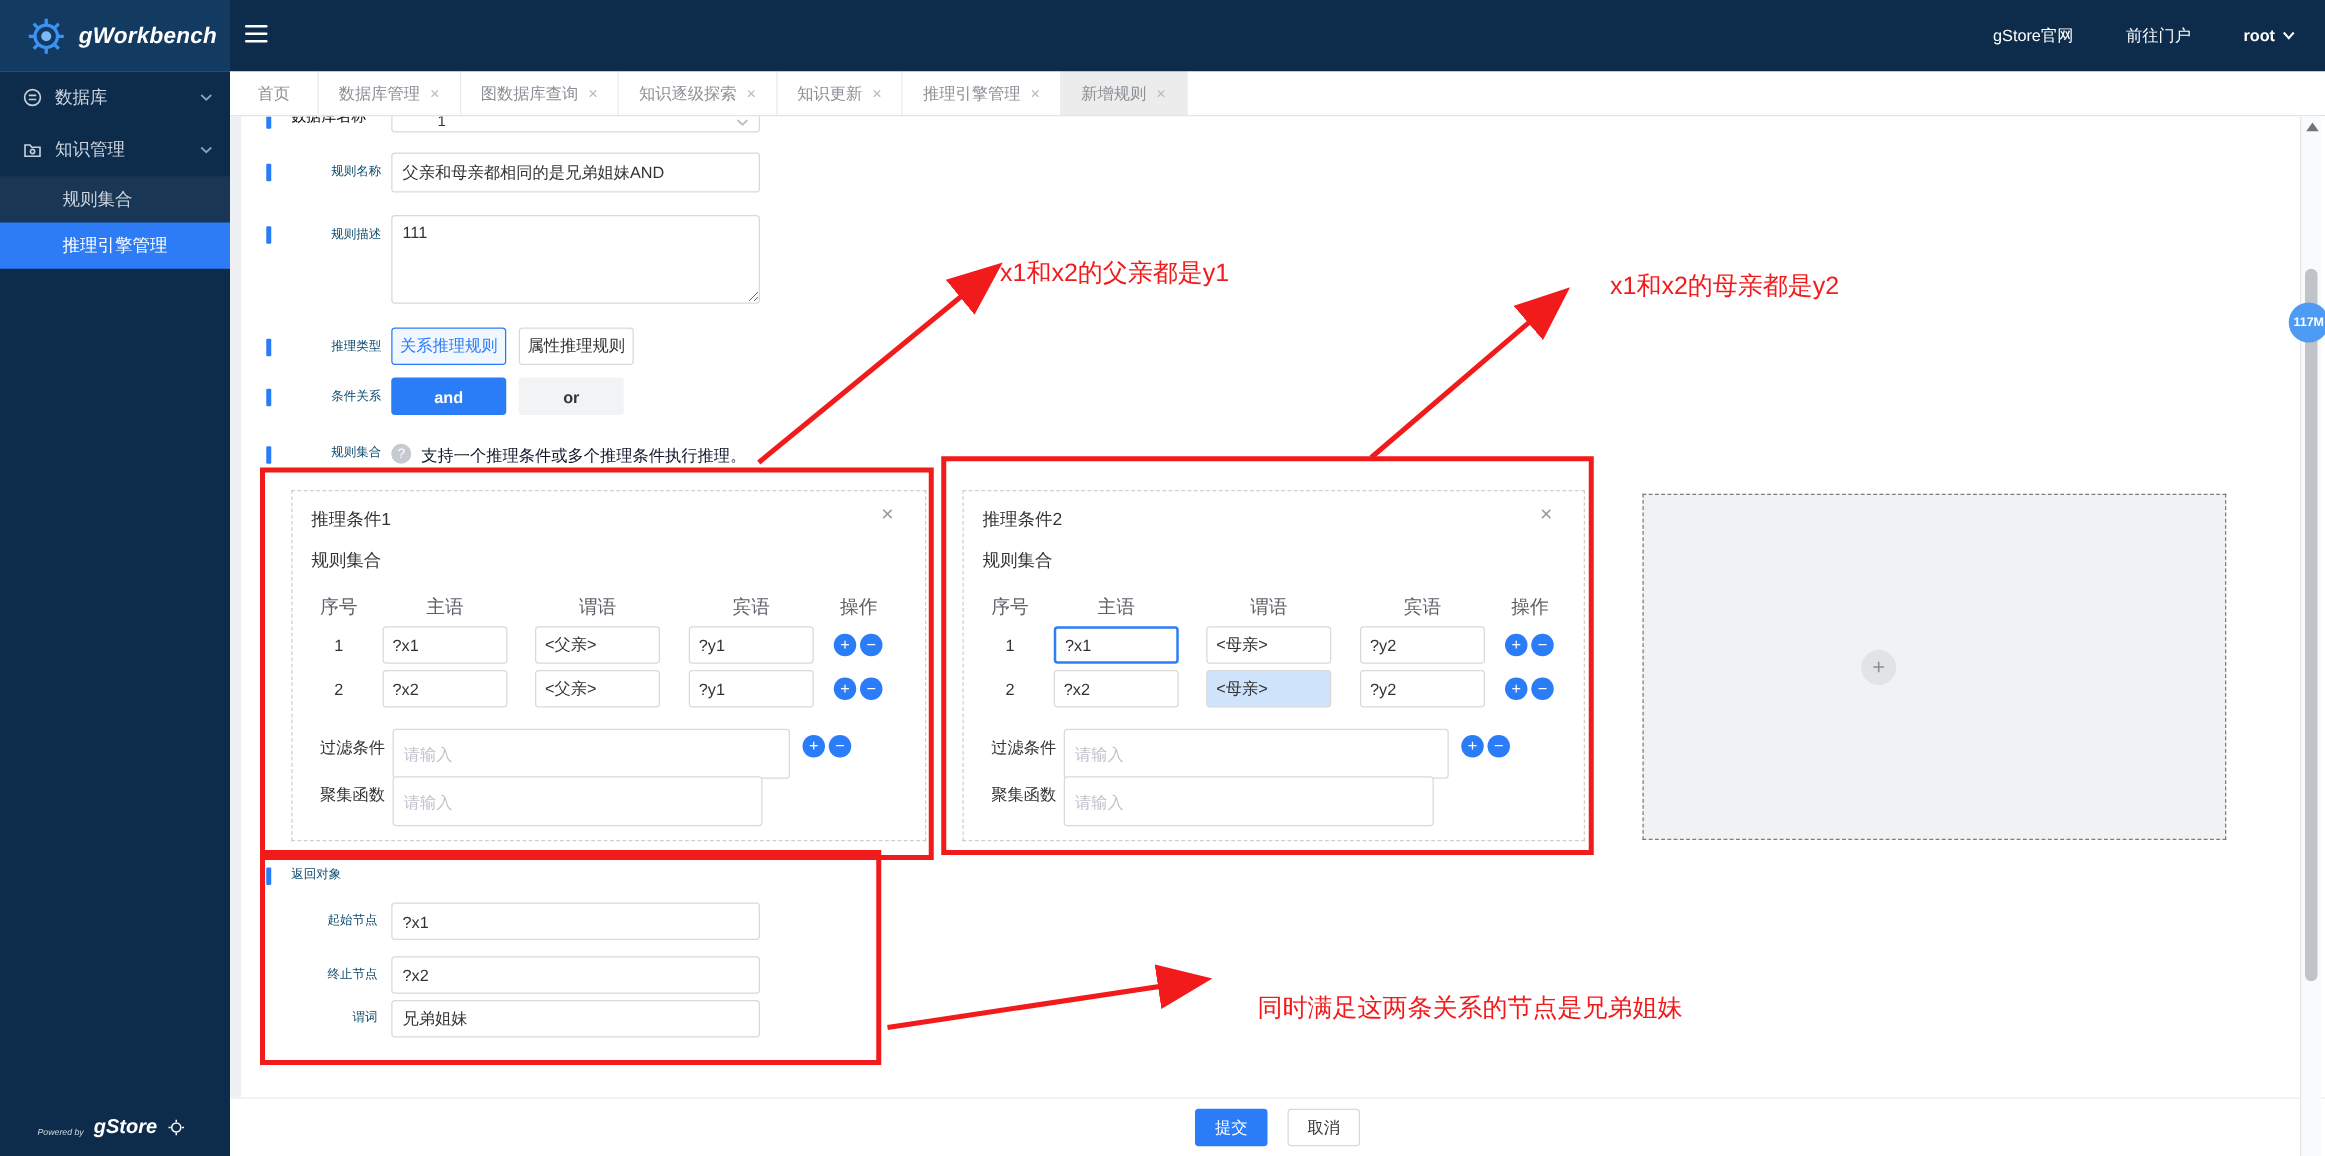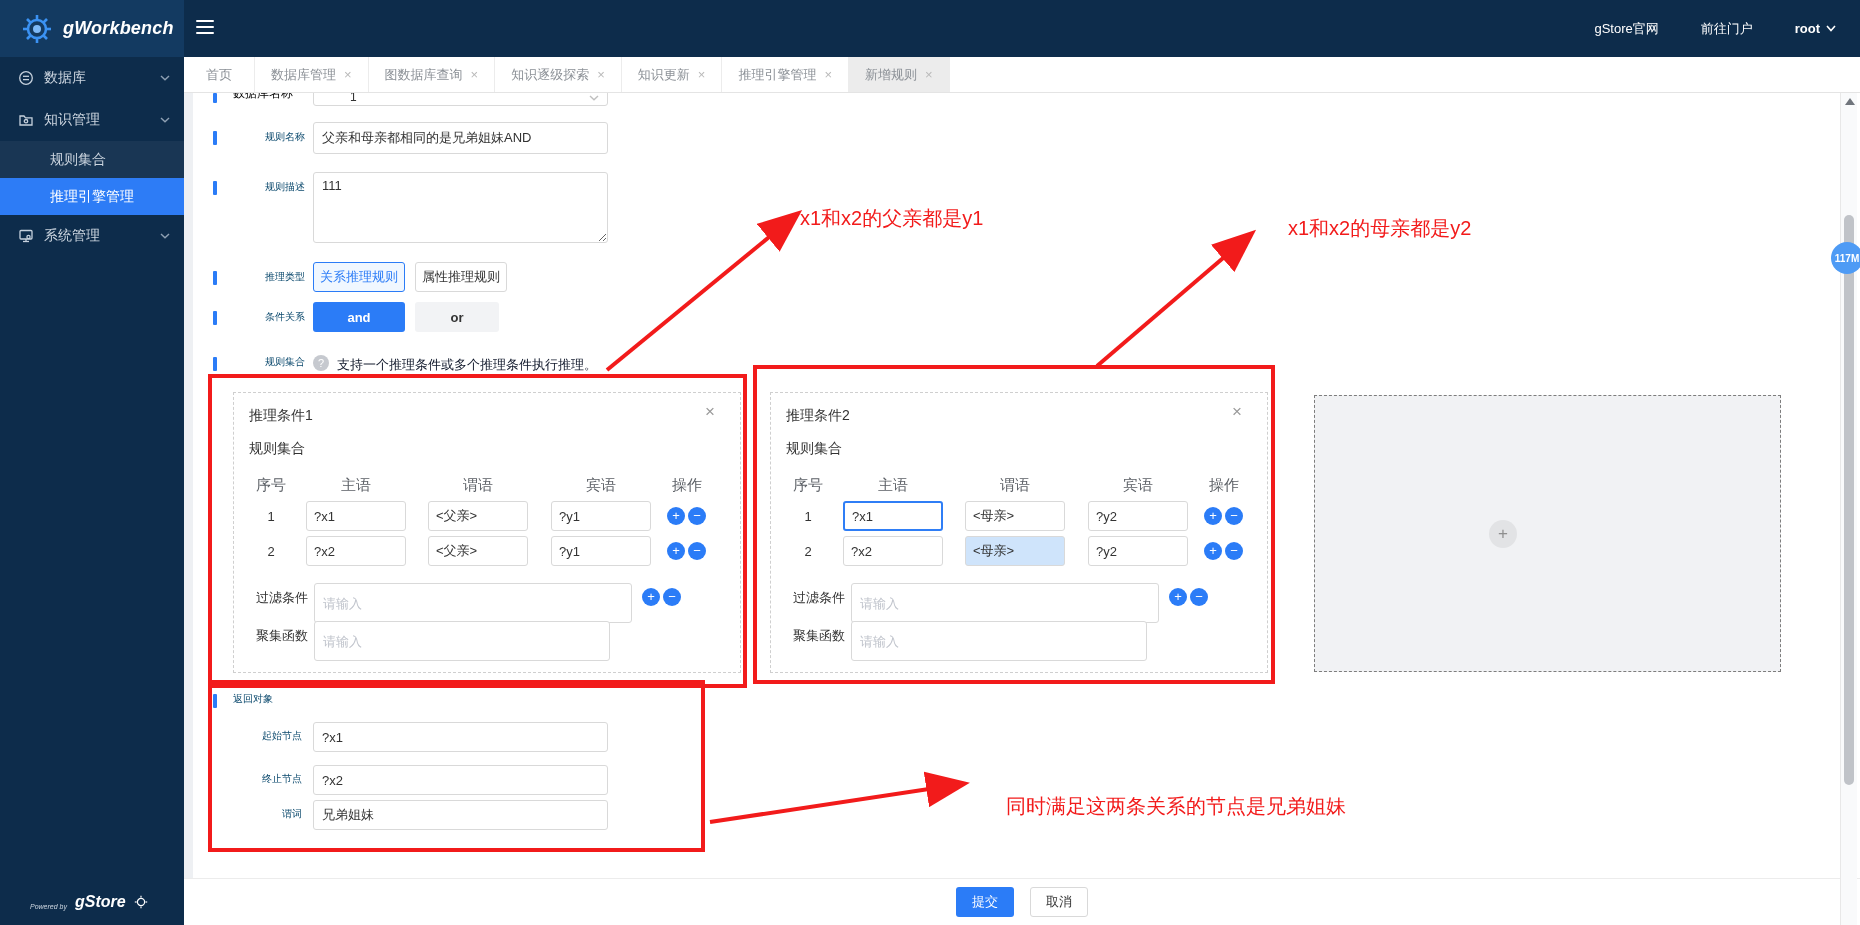--- a/index.html
+++ b/index.html
@@ -149,34 +149,20 @@
     <svg class="icon" width="10" height="6" viewBox="0 0 10 6">
         <polyline points="1,1 5,4.8 9,1" fill="none" stroke="#8ea0b3" stroke-width="1.4"></polyline>
       </svg>
   </div>
   <div class="ssub">
     <span>规则集合</span>
   </div>
   <div class="ssub on">
     <span>推理引擎管理</span>
   </div>
-  <div class="sitem">
-    <svg class="icon" width="16" height="16" viewBox="0 0 16 16">
-        <g stroke="#c6d1dd" stroke-width="1.3" fill="none">
-          <rect x="2" y="2.5" width="12" height="8.5" rx="1"></rect>
-          <line x1="8" y1="11" x2="8" y2="13.5"></line>
-          <line x1="5" y1="13.5" x2="11" y2="13.5"></line>
-          <circle cx="10.5" cy="9" r="1.6"></circle>
-        </g>
-      </svg>
-    <span class="lab">系统管理</span>
-    <svg class="icon" width="10" height="6" viewBox="0 0 10 6">
-        <polyline points="1,1 5,4.8 9,1" fill="none" stroke="#8ea0b3" stroke-width="1.4"></polyline>
-      </svg>
-  </div>
   <div class="pwd">
     <span class="tiny">Powered by</span>
     <span class="brand">gStore</span>
     <svg class="icon" width="14" height="14" viewBox="0 0 14 14" style="margin-bottom:2px">
         <g stroke="#fff" stroke-width="1.2" fill="none">
           <circle cx="7" cy="7" r="3.6"></circle>
           <line x1="7" y1="0.8" x2="7" y2="2.6"></line>
           <line x1="7" y1="11.4" x2="7" y2="13.2"></line>
           <line x1="0.8" y1="7" x2="2.6" y2="7"></line>
           <line x1="11.4" y1="7" x2="13.2" y2="7"></line>

